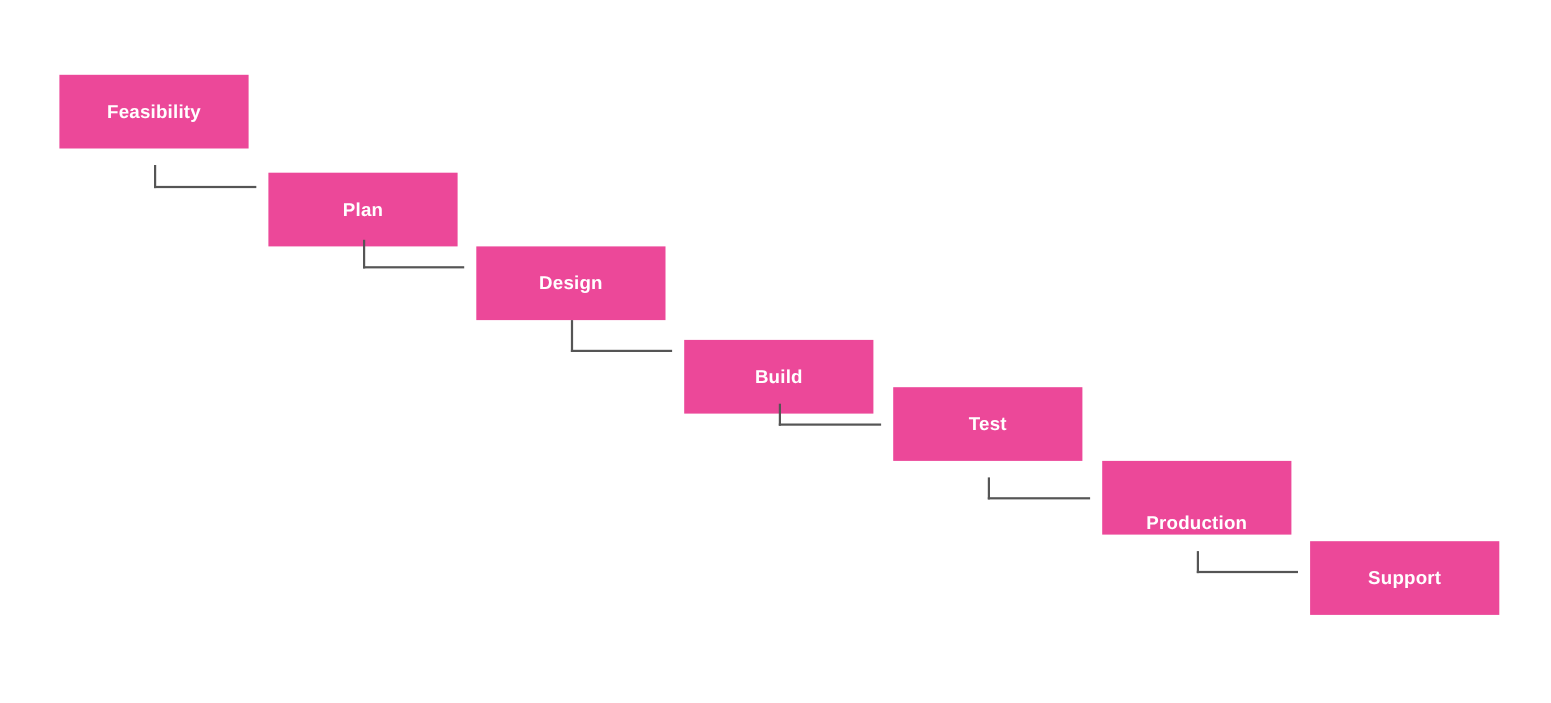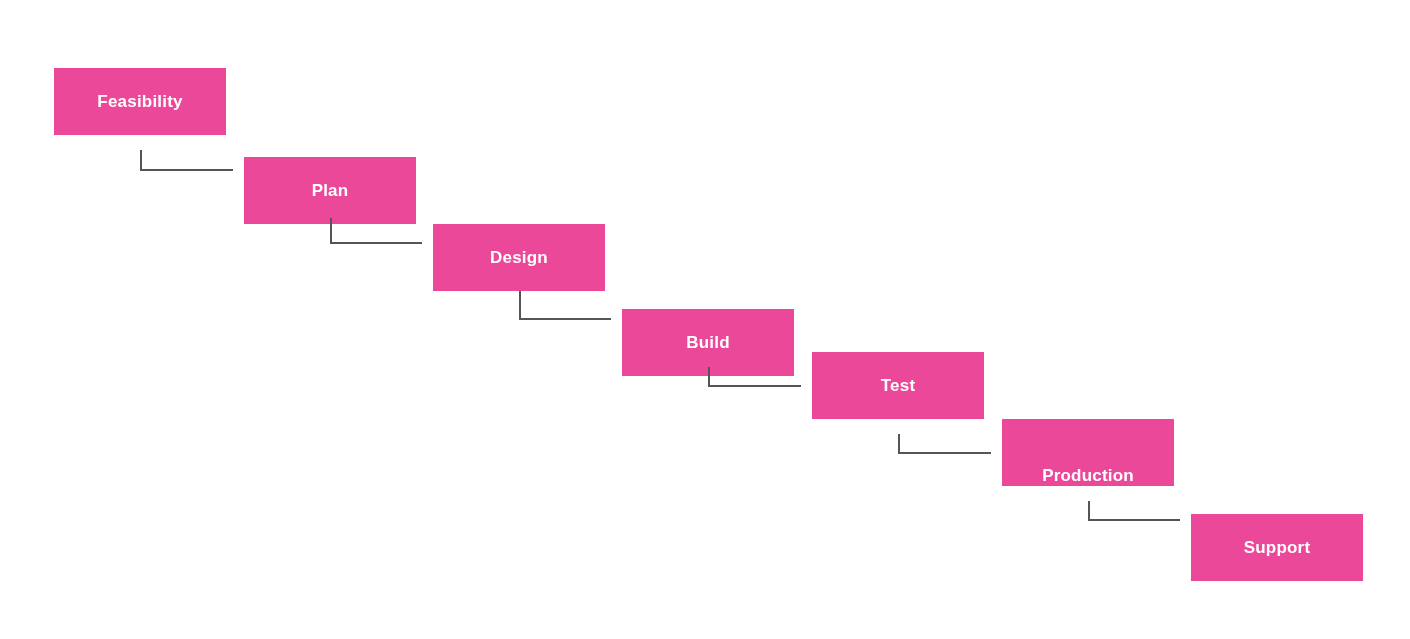--- a/index.html
+++ b/index.html
@@ -36,21 +36,21 @@
     border-left: 2px solid #555555;
     border-bottom: 2px solid #555555;
   }
   
   .pb1 { left:  54px; top:  68px; }
   .pb2 { left: 244px; top: 136px; margin-top: 21px; }
   .pb3 { left: 433px; top: 224px; }
   .pb4 { left: 622px; top: 285px; margin-top: 24px; }
   .pb5 { left: 812px; top: 352px; }
   .pb6 { left:1002px; top: 419px; align-items: flex-end; }
-  .pb7 { left:1191px; top: 514px; }
+  .pb7 { left:1191px; top: 492px; }
 
   .cn1 { left: 140px; top: 150px; width: 93px; height: 21px; }
   .cn2 { left: 330px; top: 218px; width: 92px; height: 26px; }
   .cn3 { left: 519px; top: 291px; width: 92px; height: 29px; }
   .cn4 { left: 708px; top: 367px; width: 93px; height: 20px; }
   .cn5 { left: 898px; top: 434px; width: 93px; height: 20px; }
   .cn6 { left:1088px; top: 501px; width: 92px; height: 20px; }
 </style>
 </head>
 <body>

